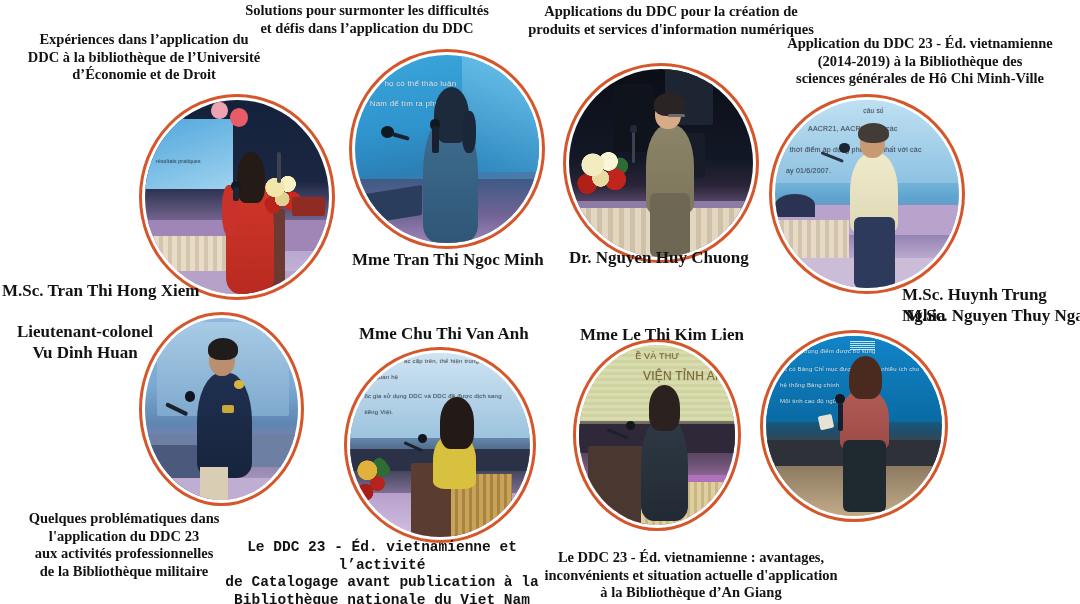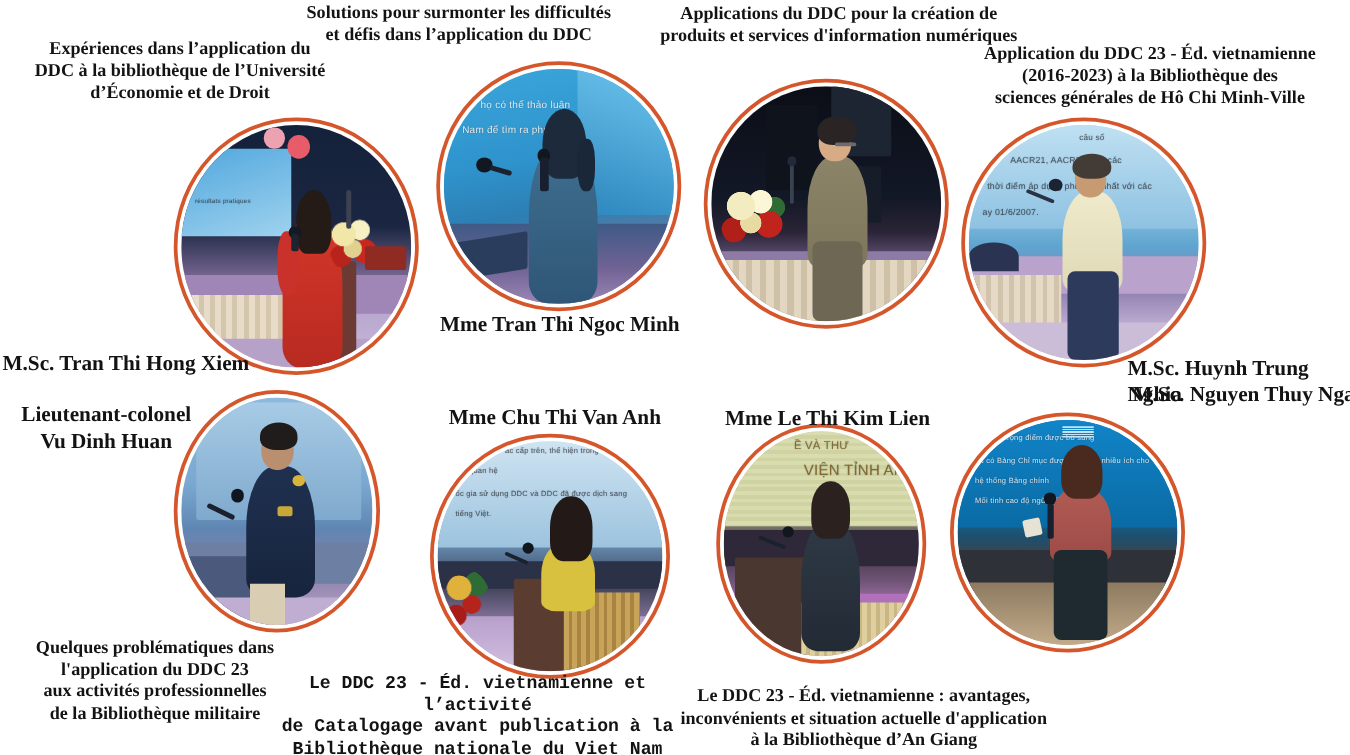--- a/index.html
+++ b/index.html
@@ -276,41 +276,42 @@
 DDC à la bibliothèque de l’Université
 d’Économie et de Droit</div>
 
   <div class="txt c" style="left:209px;top:2px;width:316px;">Solutions pour surmonter les difficultés
 et défis dans l’application du DDC</div>
 
   <div class="txt c" style="left:500px;top:3px;width:342px;">Applications du DDC pour la création de
 produits et services d'information numériques</div>
 
   <div class="txt c" style="left:760px;top:35px;width:320px;">Application du DDC 23 - Éd. vietnamienne
-(2016-2023) à la Bibliothèque des
+(2014-2019) à la Bibliothèque des
 sciences générales de Hô Chi Minh-Ville</div>
 
   <div class="txt c" style="left:0px;top:510px;width:248px;">Quelques problématiques dans
 l'application du DDC 23
 aux activités professionnelles
 de la Bibliothèque militaire</div>
 
   <div class="txt c" style="left:222px;top:539px;width:320px;font-family:Liberation Mono, monospace;">Le DDC 23 - Éd. vietnamienne et l’activité
 de Catalogage avant publication à la
 Bibliothèque nationale du Viet Nam</div>
 
   <div class="txt c" style="left:519px;top:549px;width:344px;">Le DDC 23 - Éd. vietnamienne : avantages,
 inconvénients et situation actuelle d'application
 à la Bibliothèque d’An Giang</div>
 
 
   <div class="txt name l" style="left:2px;top:281px;width:230px;">M.Sc. Tran Thi Hong Xiem</div>
 
   <div class="txt name l" style="left:352px;top:250px;width:230px;">Mme Tran Thi Ngoc Minh</div>
 
+  <div class="txt name l" style="left:569px;top:248px;width:230px;">Dr. Nguyen Huy Chuong</div>
 
   <div class="txt name l" style="left:902px;top:285px;width:180px;">M.Sc. Huynh Trung Nghia</div>
 
   <div class="txt name l" style="left:359px;top:324px;width:230px;">Mme Chu Thi Van Anh</div>
 
   <div class="txt name c" style="left:0px;top:322px;width:170px;">Lieutenant-colonel
 Vu Dinh Huan</div>
 
   <div class="txt name l" style="left:580px;top:325px;width:230px;">Mme Le Thi Kim Lien</div>
 

